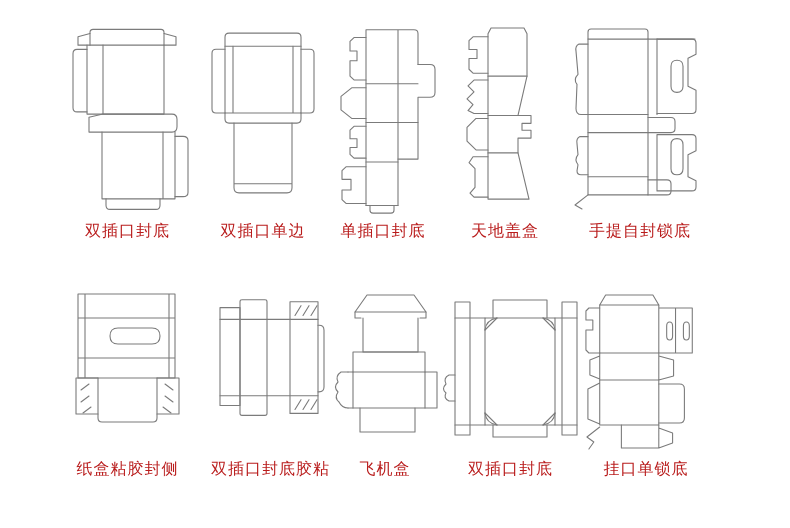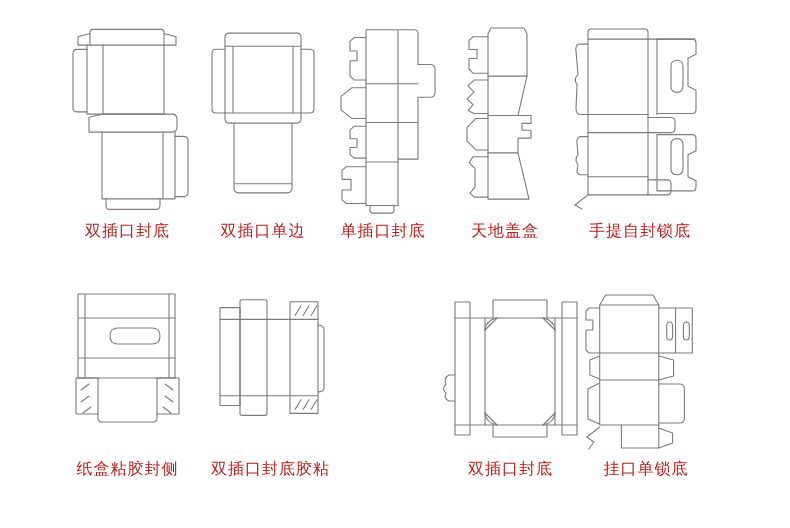--- a/index.html
+++ b/index.html
@@ -104,20 +104,33 @@
       <path d="M10,18 H30 V118 H10 Z"></path>
       <path d="M32,10 H55 Q57,10 57,12 V126 Q57,128 55,128 H32 Q30,128 30,126 V12 Q30,10 32,10 Z"></path>
       <path d="M80,12 H108 V126 H80 Z"></path>
       <path d="M10,30 H108 M10,108 H108"></path>
       <path d="M85,26 L91,16 M93,26 L99,16 M101,26 L107,16 M85,122 L91,112 M93,122 L99,112 M101,122 L107,112"></path>
       <path d="M108,36 H109 Q114,36 114,41 V99 Q114,104 109,104 H108"></path>
     </svg>
     <figcaption class="caption">双插口封底胶粘</figcaption>
   </figure>
 
+  <figure class="cell row2" style="left:330px;width:110px;">
+    <svg width="110" height="148" viewBox="0 0 110 148" preserveAspectRatio="none">
+      <path d="M25,22 L37,5 H84 L96,22 M25,22 H96"></path>
+      <path d="M25,22 V28 H31 M96,22 V28 H90"></path>
+      <path d="M33,28 V62 M88,28 V62 M33,62 H88"></path>
+      <path d="M23,62 H95 M23,62 V82 M95,62 V82"></path>
+      <path d="M18,82 H107 V118 H18"></path>
+      <path d="M18,82 H11 Q5,86 8,92 Q3,97 8,102 Q4,108 9,112 Q12,118 18,118"></path>
+      <path d="M23,82 V118 M95,82 V118"></path>
+      <path d="M30,118 V142 H85 V118"></path>
+    </svg>
+    <figcaption class="caption">飞机盒</figcaption>
+  </figure>
 
   <figure class="cell row2" style="left:437px;width:147px;">
     <svg width="147" height="150" viewBox="0 0 147 150" preserveAspectRatio="none">
       <path d="M48,28 H118 V135 H48 Z"></path>
       <path d="M48,40 L60,28 M106,28 L118,40 M118,123 L106,135 M60,135 L48,123"></path>
       <path d="M48,40 Q49,30 60,28 M106,28 Q117,30 118,40 M118,123 Q117,133 106,135 M60,135 Q49,133 48,123"></path>
       <path d="M56,28 V10 H110 V28 M56,135 V147 H110 V135"></path>
       <path d="M18,28 H48 M118,28 H140 M18,135 H48 M118,135 H140"></path>
       <path d="M18,12 H33 V145 H18 Z"></path>
       <path d="M125,12 H140 V145 H125 Z"></path>

